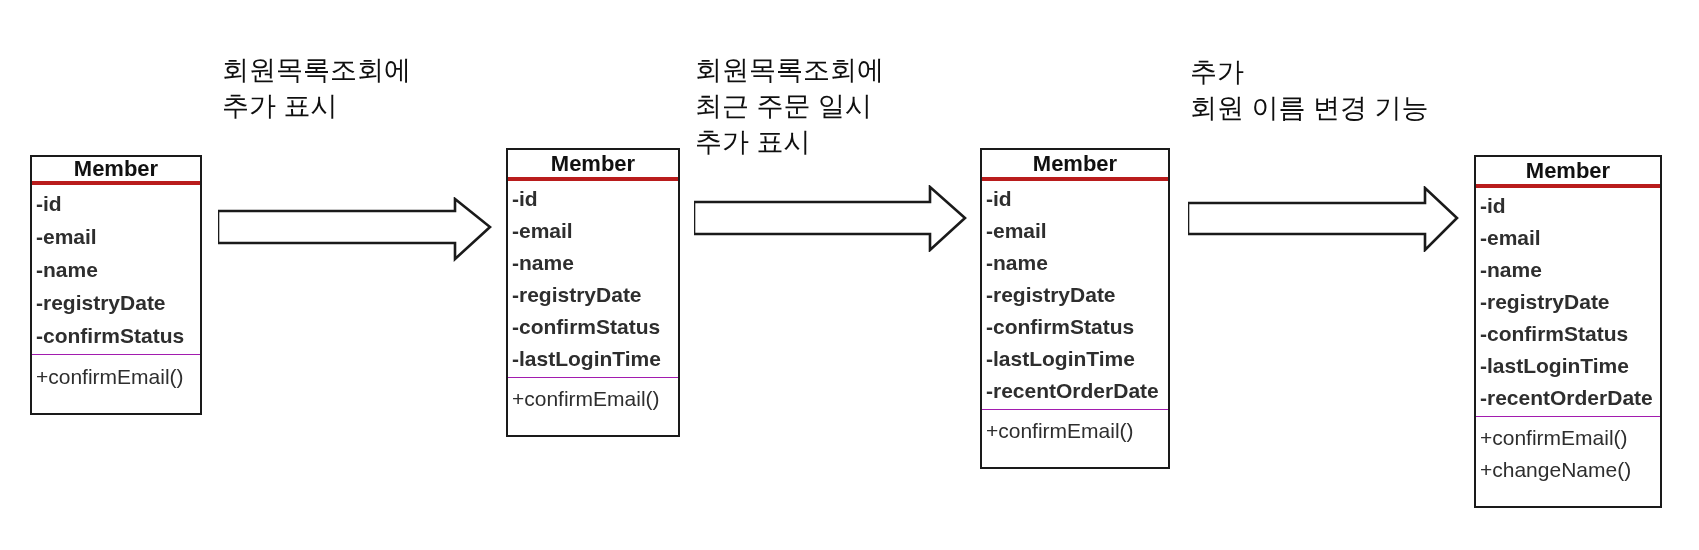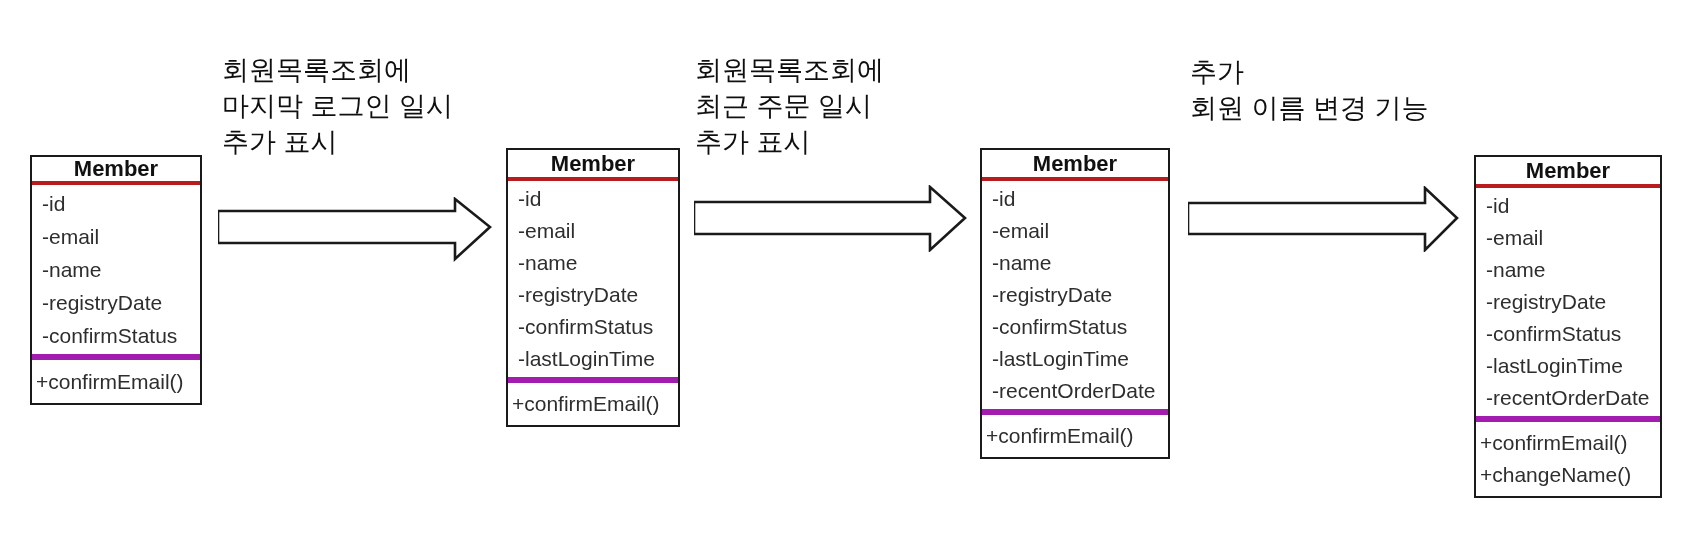--- a/index.html
+++ b/index.html
@@ -26,25 +26,26 @@
   .uml-title {
     text-align: center;
     font-weight: bold;
     font-size: 22px;
     line-height: 27px;
     color: #111111;
     border-bottom: 4px solid #b91c1c;
     white-space: nowrap;
   }
   .uml-attrs {
-    border-bottom: 6px solid #a21caf;
-    padding: 2px 10px;
+    border-bottom: 1px solid #a21caf;
+    padding: 2px 4px;
+    font-weight: bold;
   }
   .uml-methods {
-    padding: 5px 4px 5px 4px;
+    padding: 5px 4px 20px 4px;
   }
   .uml-row {
     font-size: 21px;
     line-height: 32px;
     color: #2e2e2e;
     white-space: nowrap;
   }
   .box-1 .uml-row { line-height: 33px; }
   .box-1 .uml-title { line-height: 24px; }
 
@@ -80,21 +81,20 @@
     stroke-linejoin: miter;
   }
 </style>
 </head>
 <body>
 
 <div class="canvas">
 
   <div class="annotation" id="ann1">
     <div>회원목록조회에</div>
-    <div>마지막 로그인 일시</div>
     <div>추가 표시</div>
   </div>
 
   <div class="annotation" id="ann2">
     <div>회원목록조회에</div>
     <div>최근 주문 일시</div>
     <div>추가 표시</div>
   </div>
 
   <div class="annotation" id="ann3">

